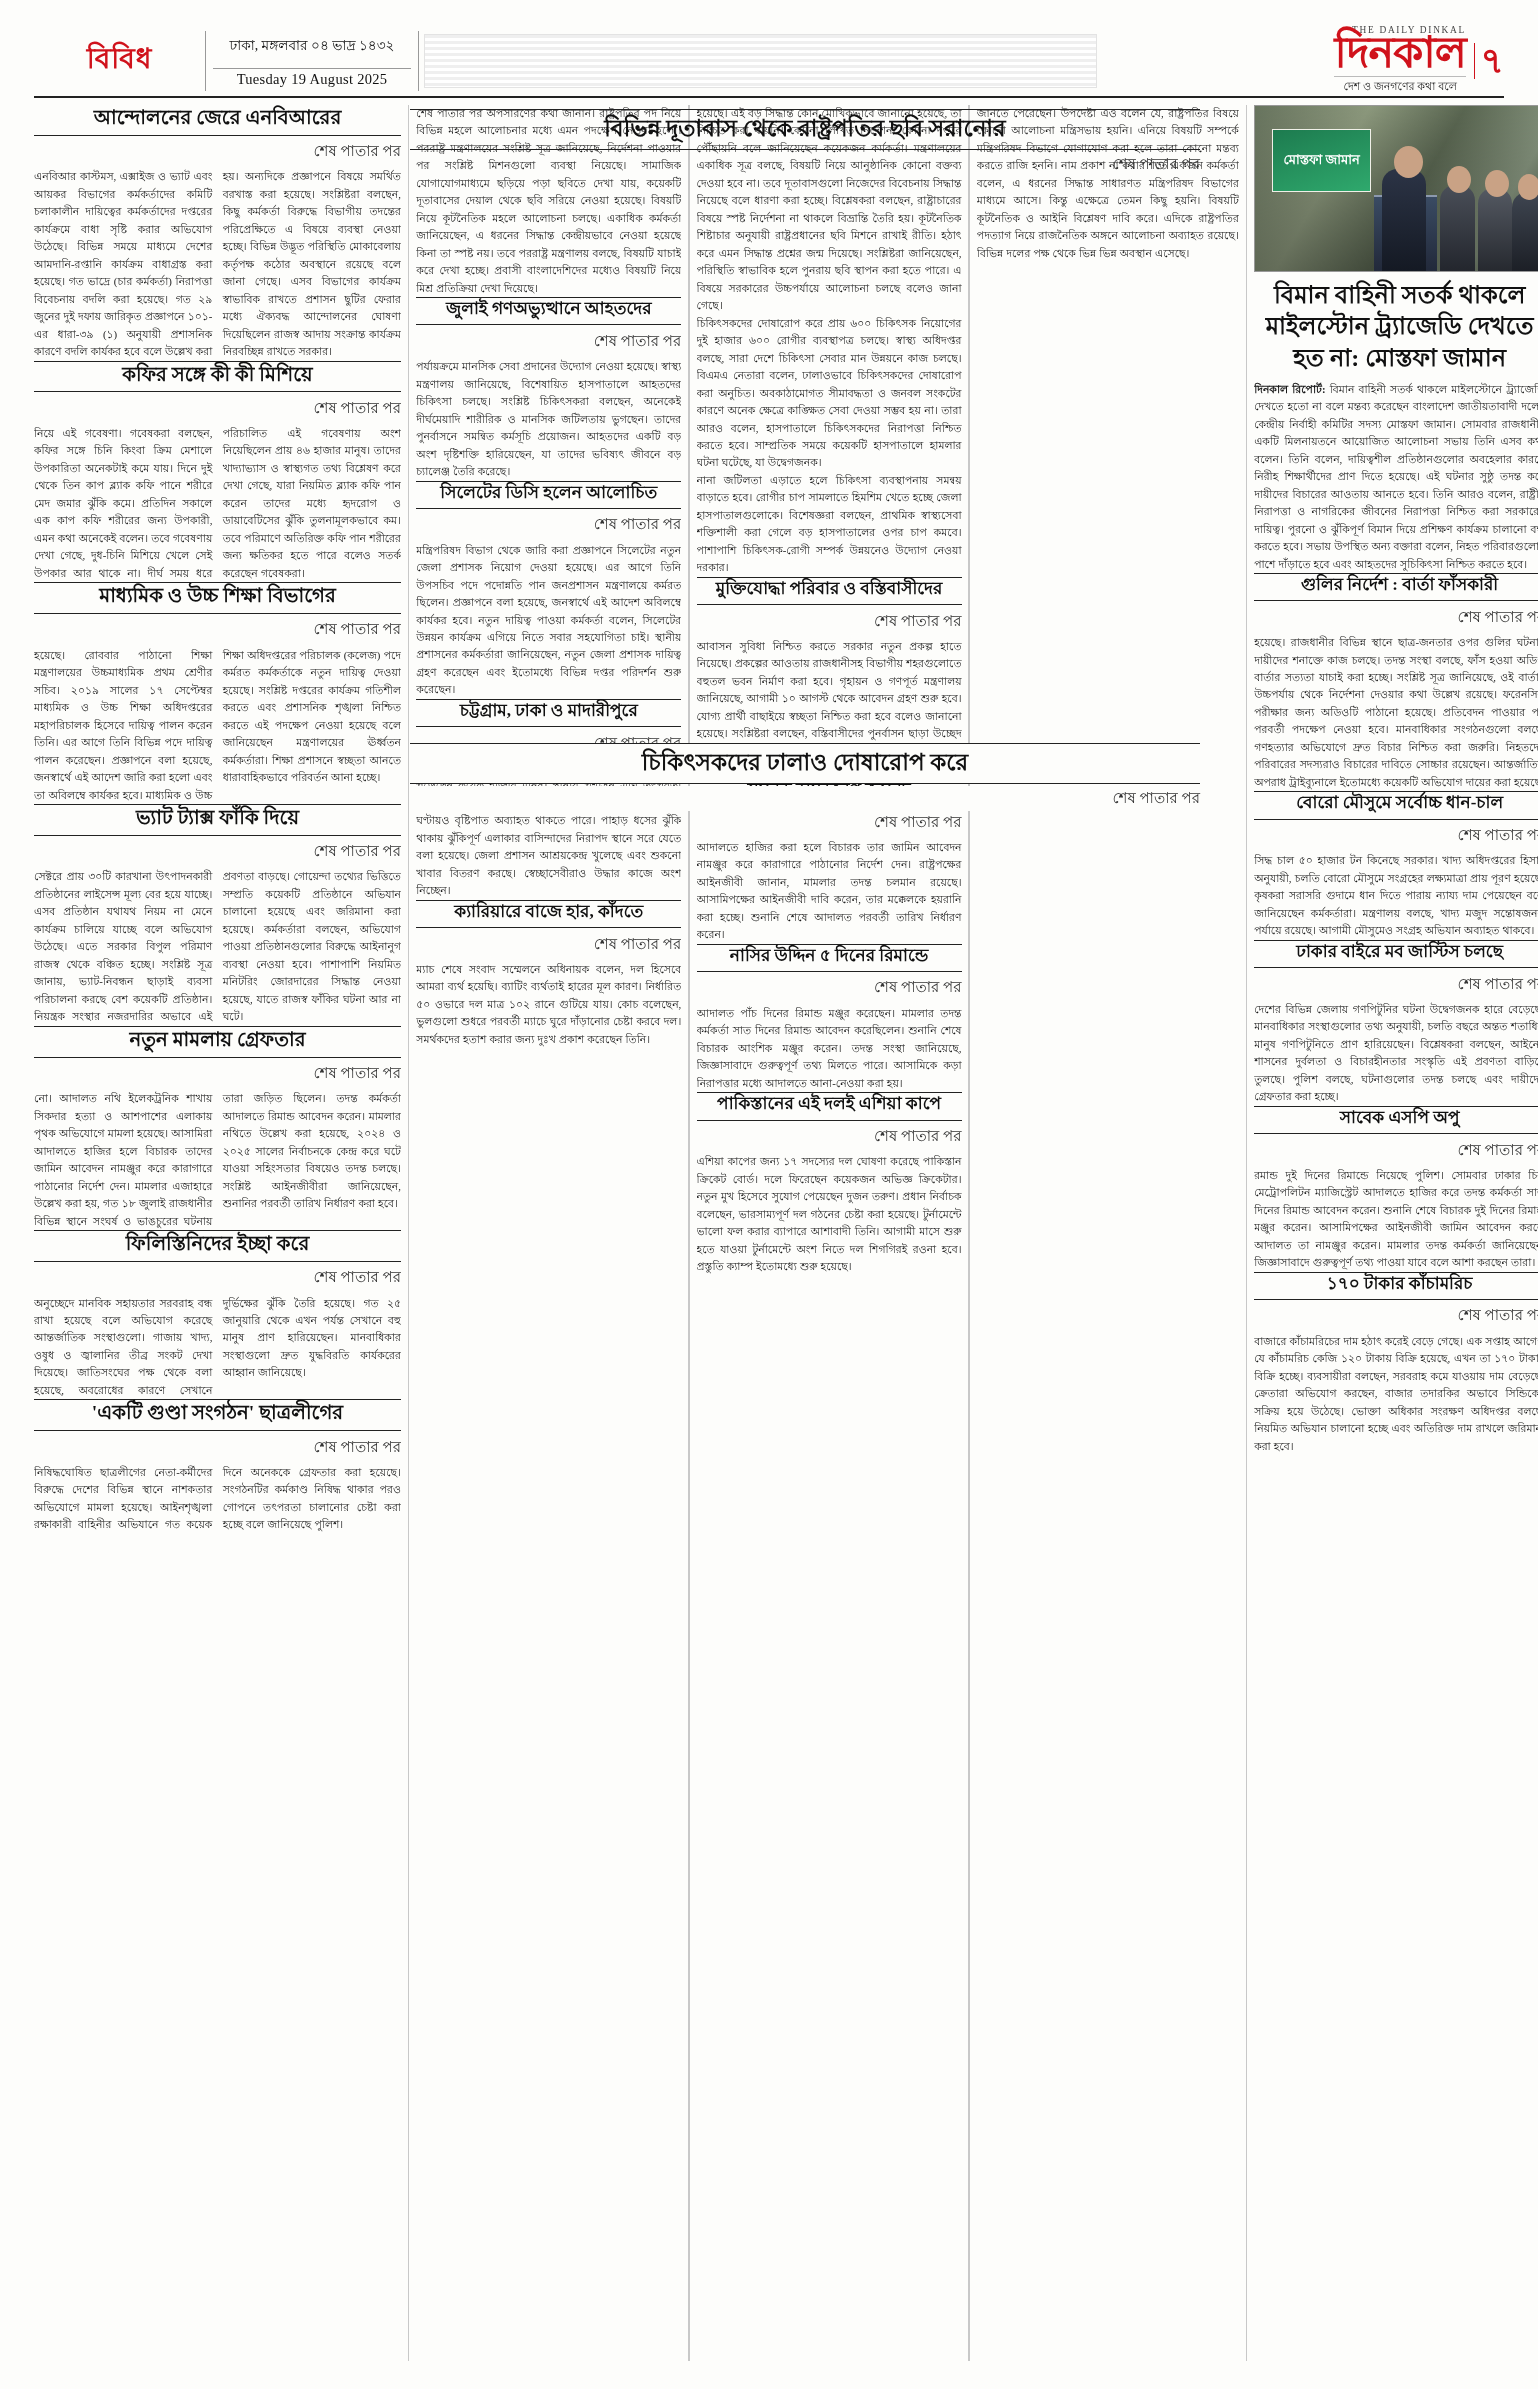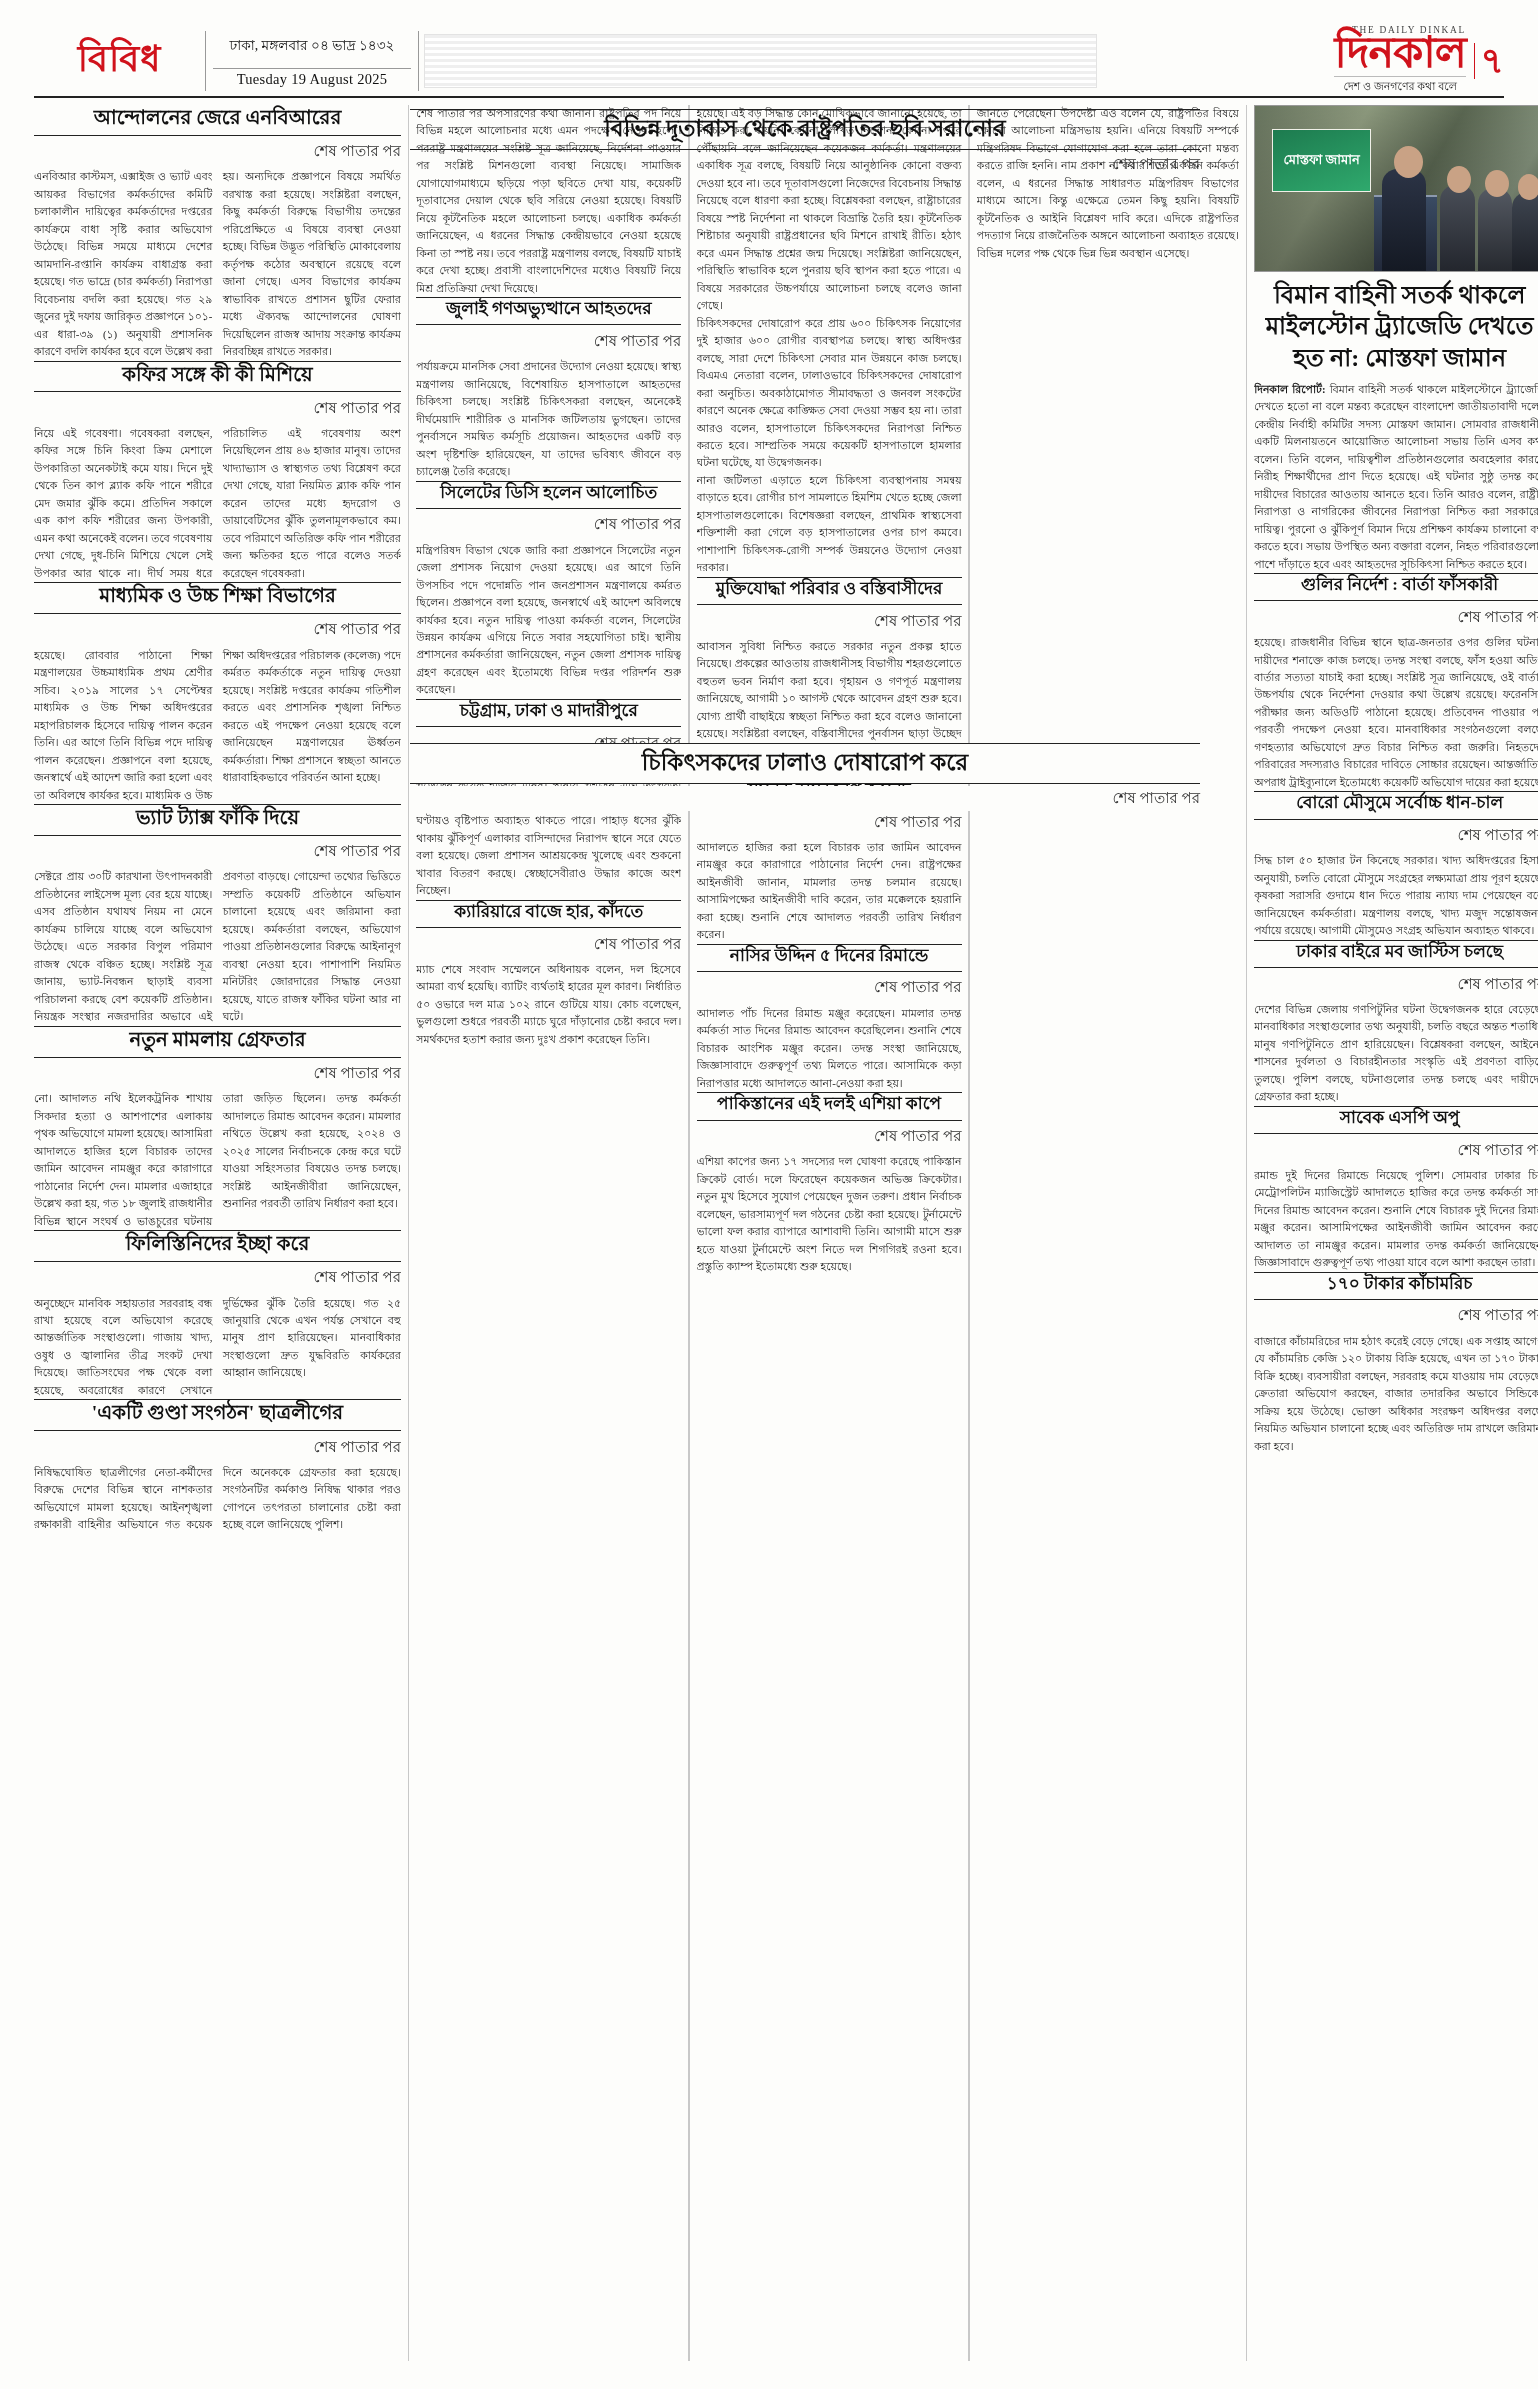--- a/index.html
+++ b/index.html
@@ -33,21 +33,21 @@
   }
   .mast-left {
     width: 171px;
     display: flex;
     align-items: center;
     justify-content: center;
   }
   .mast-section {
     font-family: "Liberation Serif", serif;
     font-weight: bold;
-    font-size: 36px;
+    font-size: 28px;
     color: #d0121b;
     letter-spacing: 0.9px;
   }
   .mast-dateblock {
     width: 214px;
     display: flex;
     flex-direction: column;
     justify-content: center;
     border-left: 0.9px solid #999;
     border-right: 0.9px solid #999;

